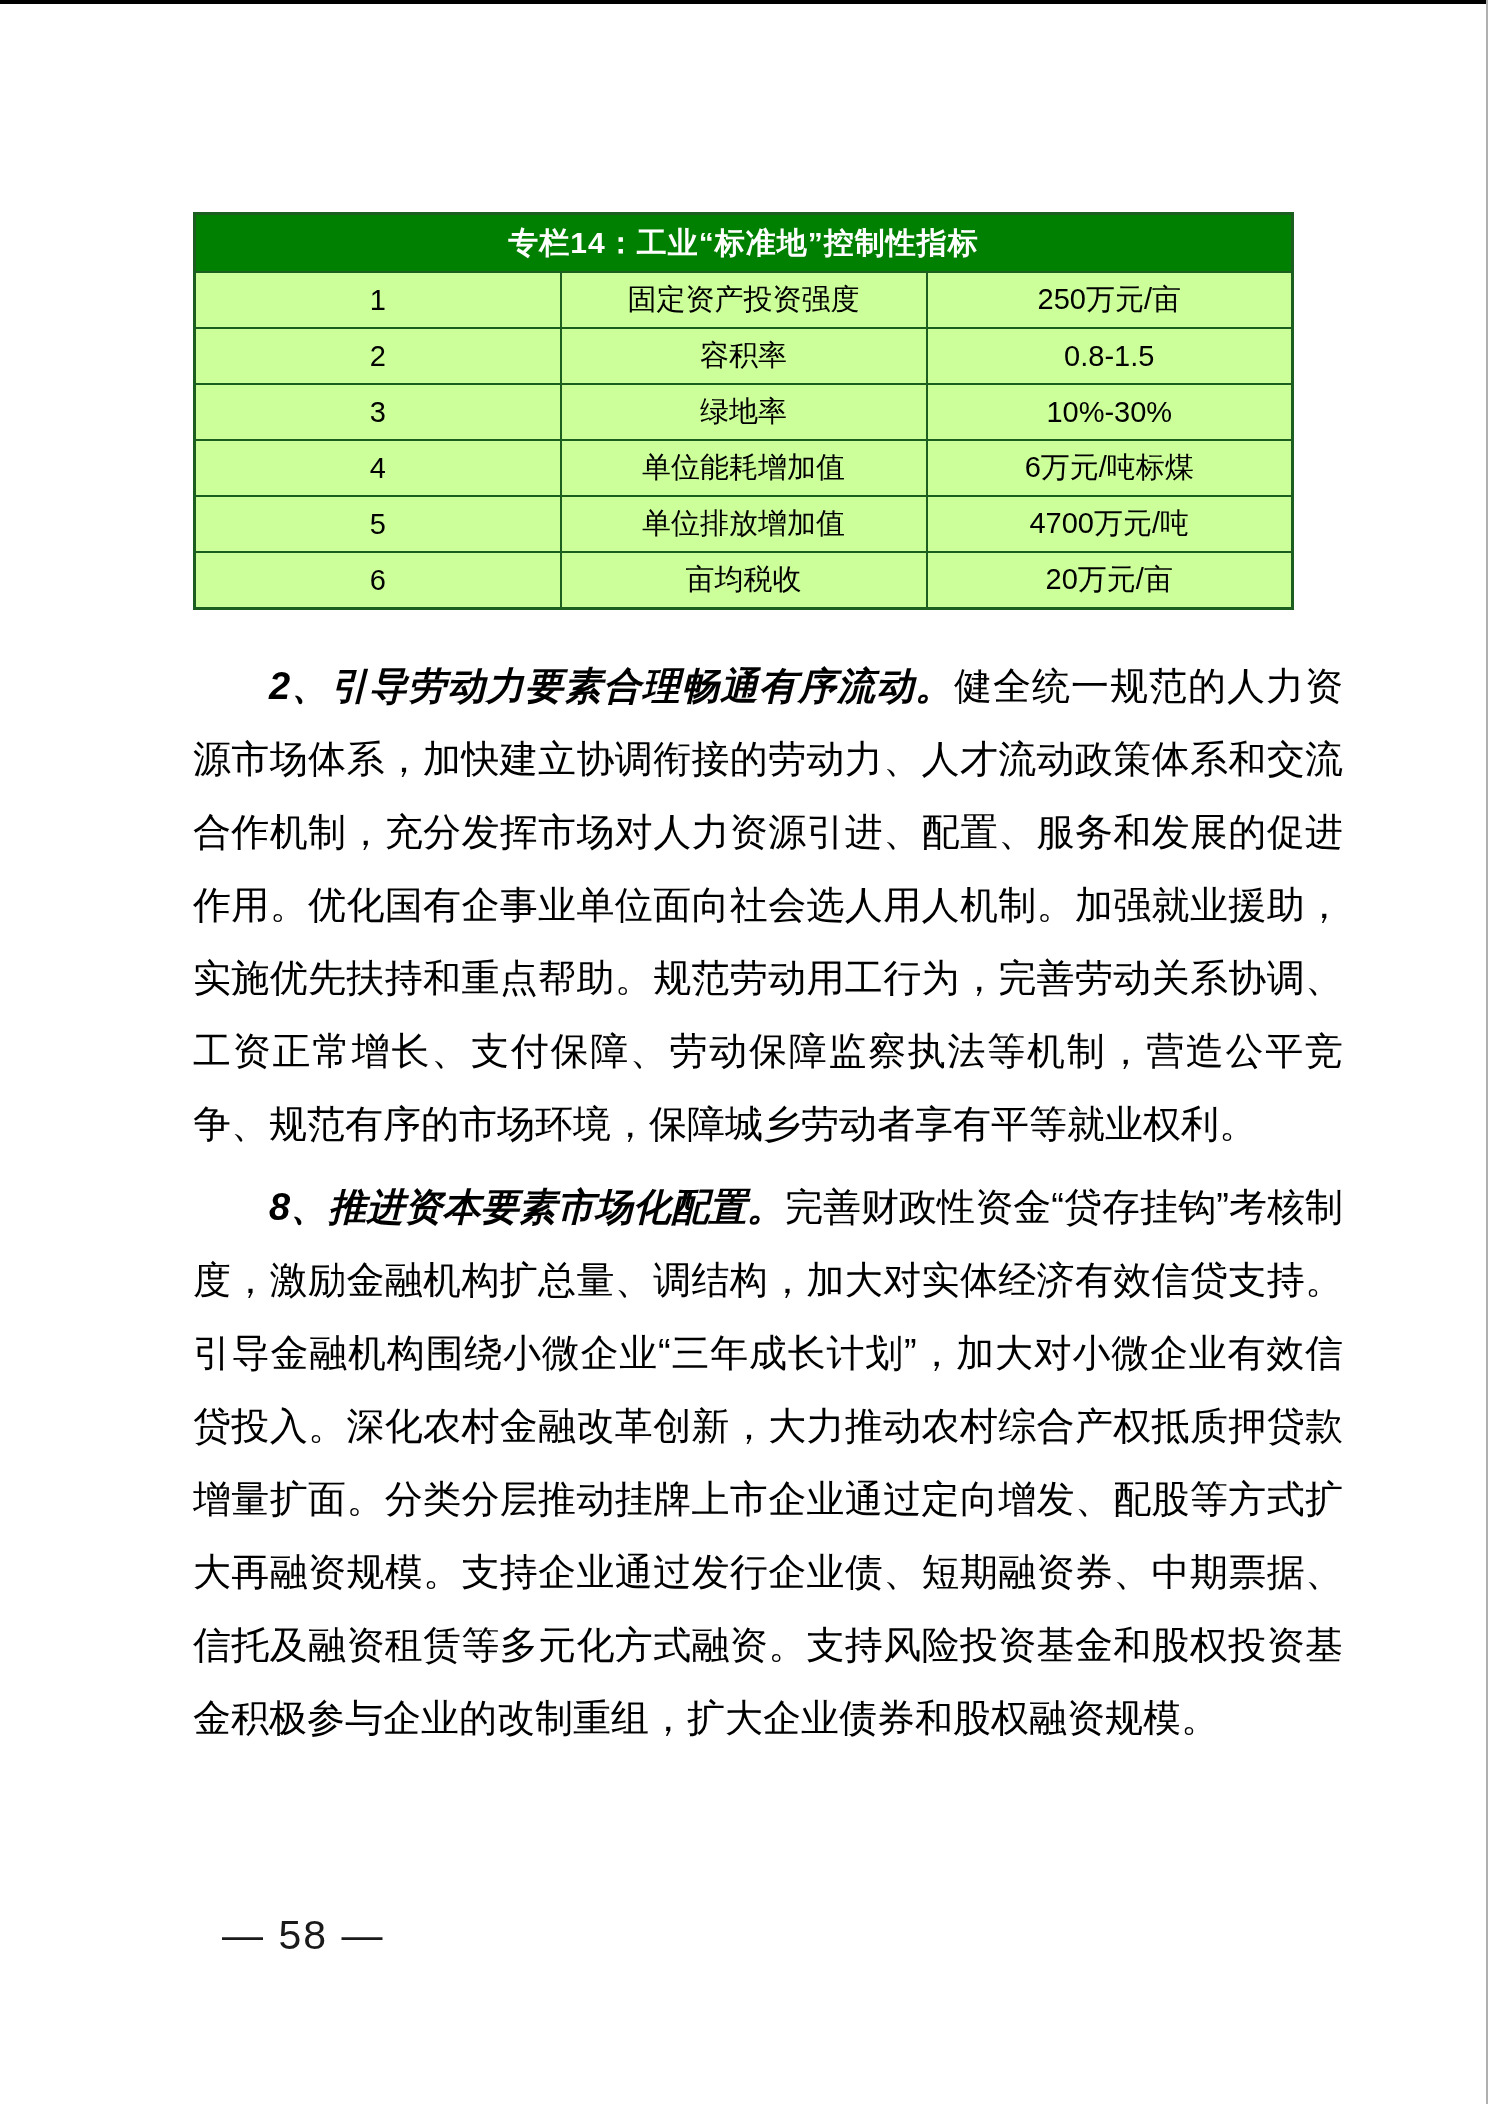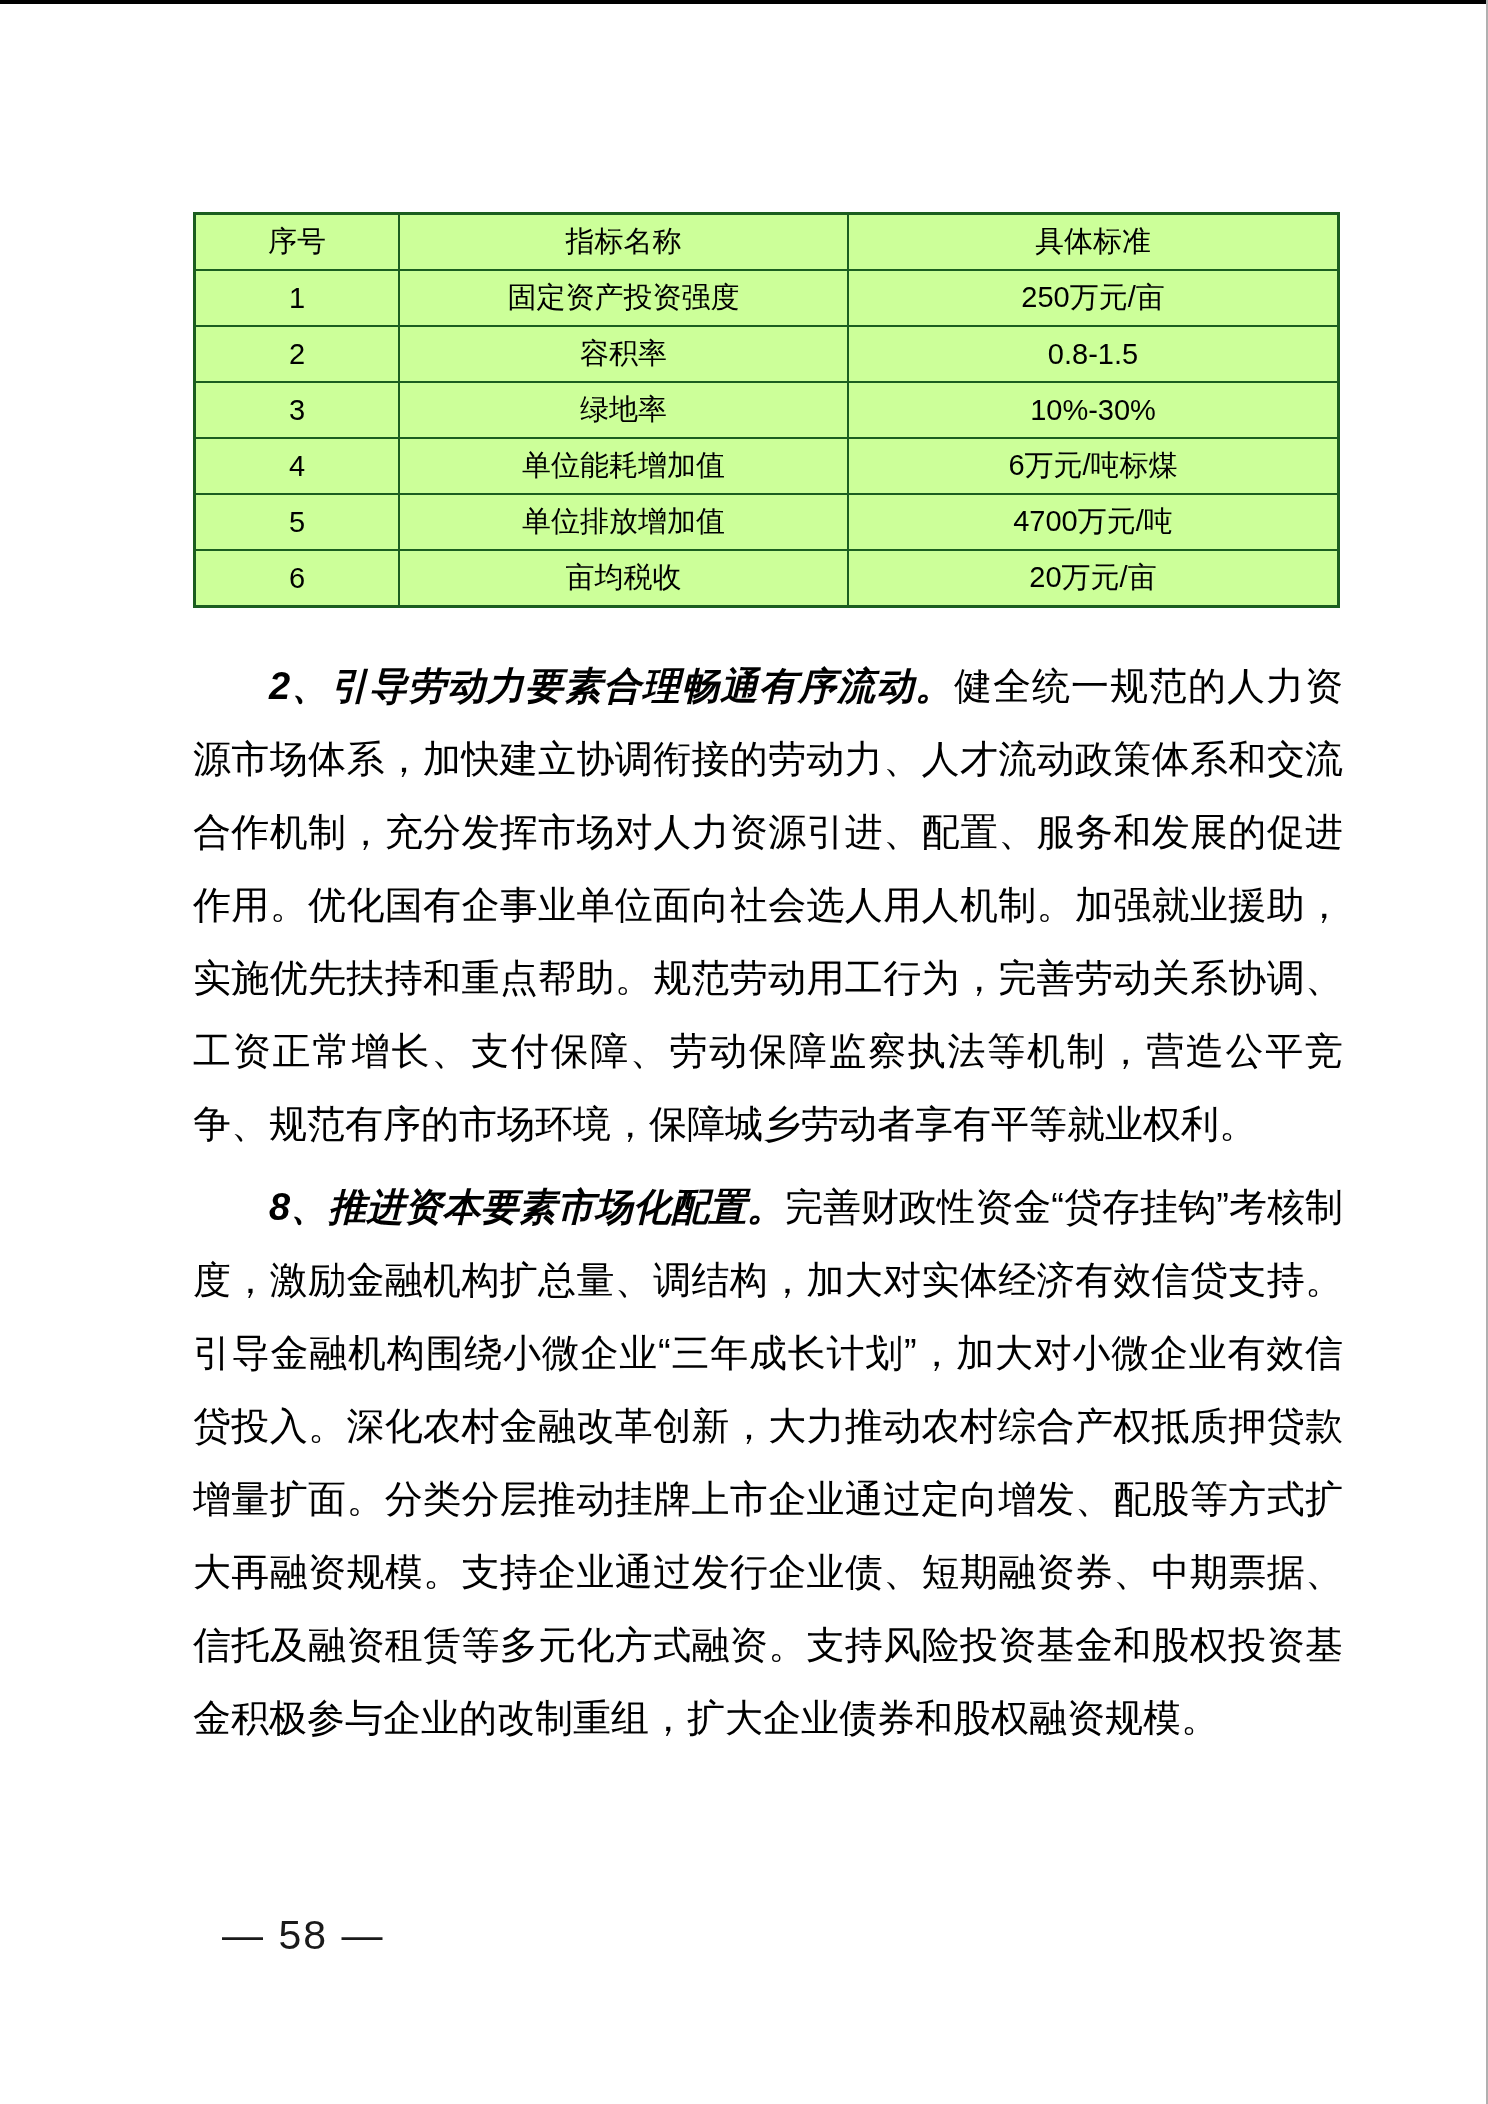--- a/index.html
+++ b/index.html
@@ -62,23 +62,21 @@
 </head>
 <body>
 
 <div class="page">
   <div class="edge-top"></div>
   <div class="edge-right"></div>
 
   <table class="box-table">
     <tbody>
       <tr>
-        <td class="col-no">序号</td>
-        <td class="col-name">指标名称</td>
-        <td class="col-std">具体标准</td>
+        <td class="title-cell" colspan="3">专栏14：工业“标准地”控制性指标</td>
       </tr>
       <tr>
         <td>1</td>
         <td>固定资产投资强度</td>
         <td>250万元/亩</td>
       </tr>
       <tr>
         <td>2</td>
         <td>容积率</td>
         <td>0.8-1.5</td>

